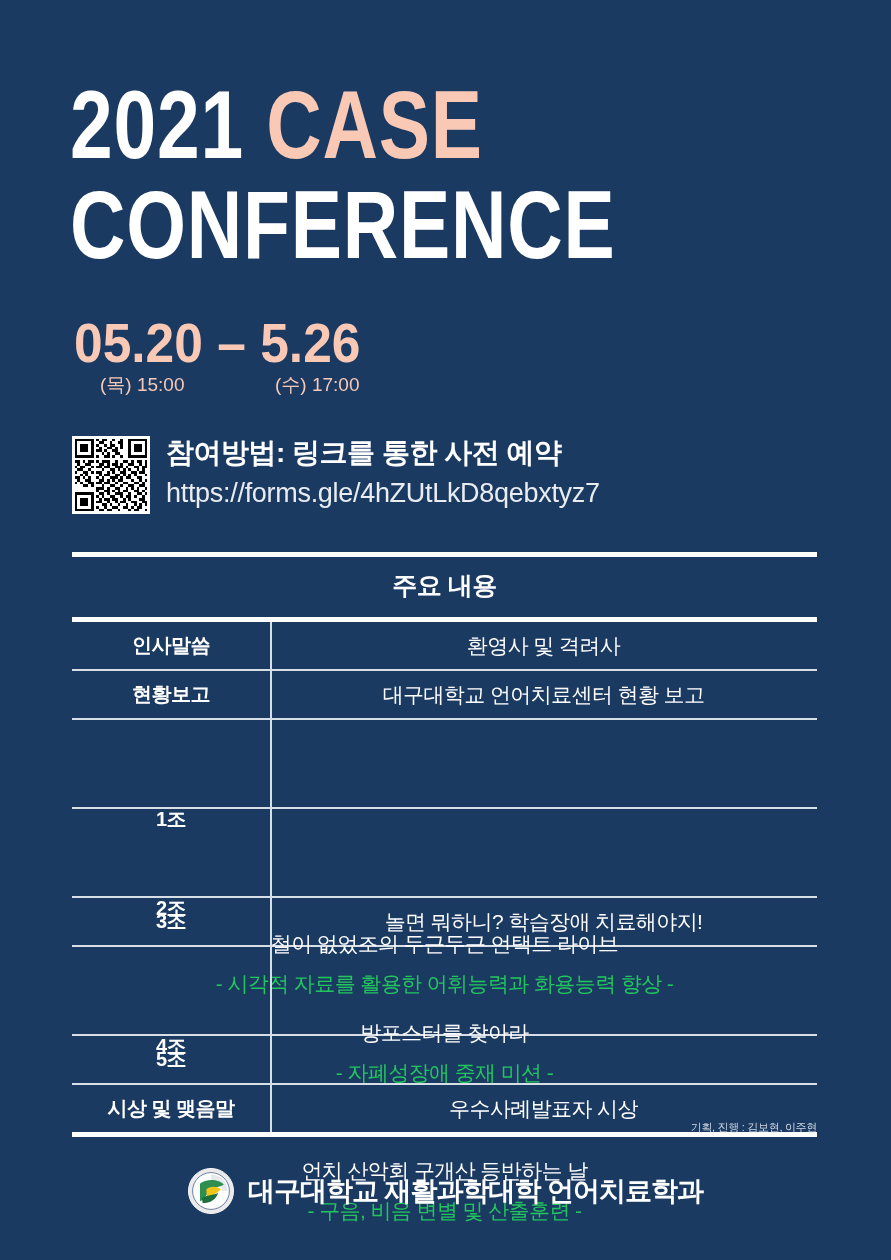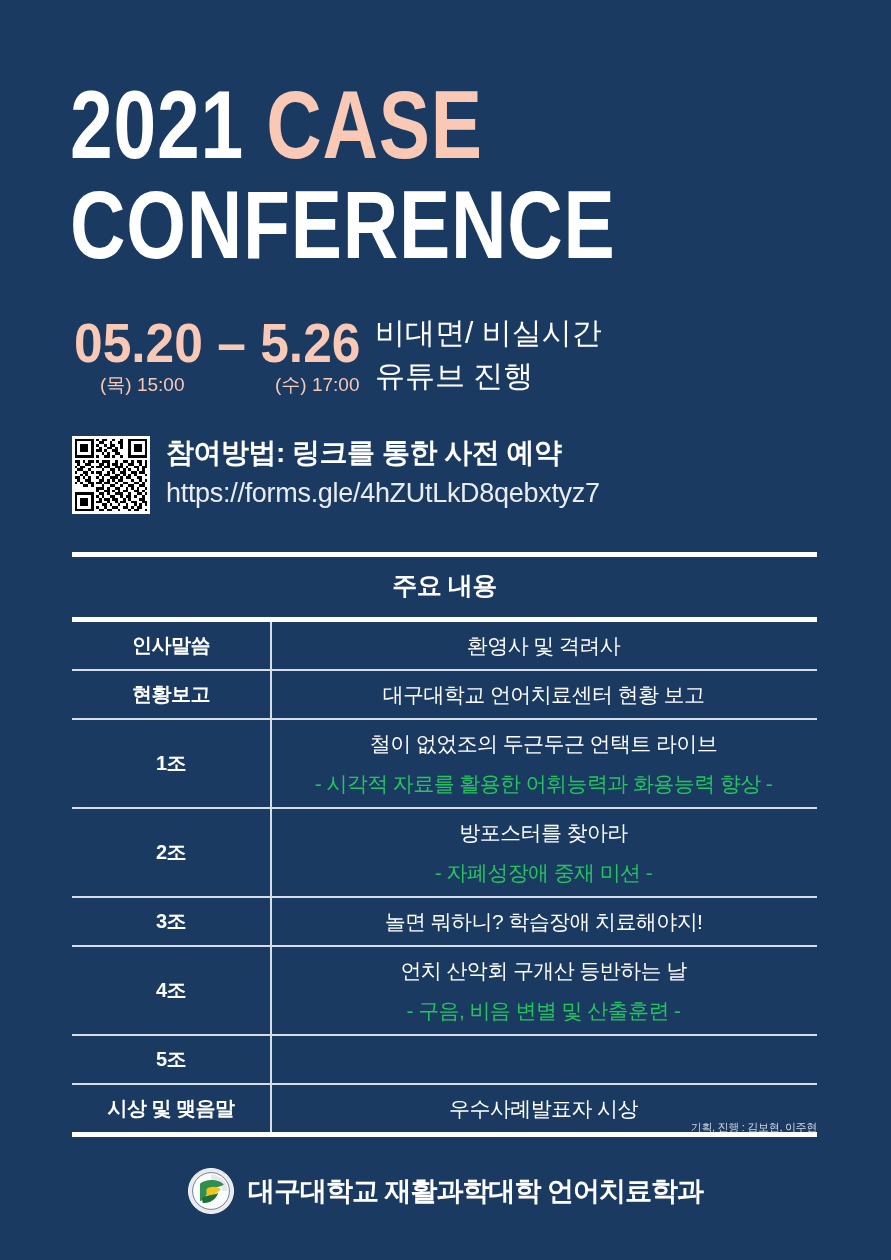--- a/index.html
+++ b/index.html
@@ -195,21 +195,21 @@
   }
   .t-sub {
     color: #22c55e;
     font-size: 21px;
     font-weight: 400;
     letter-spacing: -0.6px;
     margin-top: 13px;
     line-height: 1.3;
   }
   .h-1 { height: 47px; }
-  .h-2 { height: 87px; }
+  .h-2 { height: 87px; flex-direction: column; }
 
   
   .credit {
     position: absolute;
     left: 0;
     top: 1120px;
     width: 817px;
     text-align: right;
     color: #cfd8e2;
     font-size: 11px;
@@ -248,24 +248,20 @@
   <div class="title-block">
     <div class="title-line l1"><span>2021 </span><span class="title-accent">CASE</span></div>
     <div class="title-line l2">CONFERENCE</div>
   </div>
 
   <div class="date-row">
     <div class="date-main">05.20 – 5.26</div>
     <div class="date-times">
       <span class="t1">(목) 15:00</span>
       <span class="t2">(수) 17:00</span>
-    </div>
-    <div class="mode-lines">
-      <div>비대면/ 비실시간</div>
-      <div>유튜브 진행</div>
     </div>
   </div>
 
   <div class="qr-block">
     <div class="qr-code">
       <svg width="78" height="78" viewBox="0 0 29 29" shape-rendering="crispEdges">
         <rect width="29" height="29" fill="#ffffff"></rect>
         <g fill="#000000">
           <rect x="1" y="1" width="7" height="1"></rect>
             <rect x="1" y="7" width="7" height="1"></rect>

